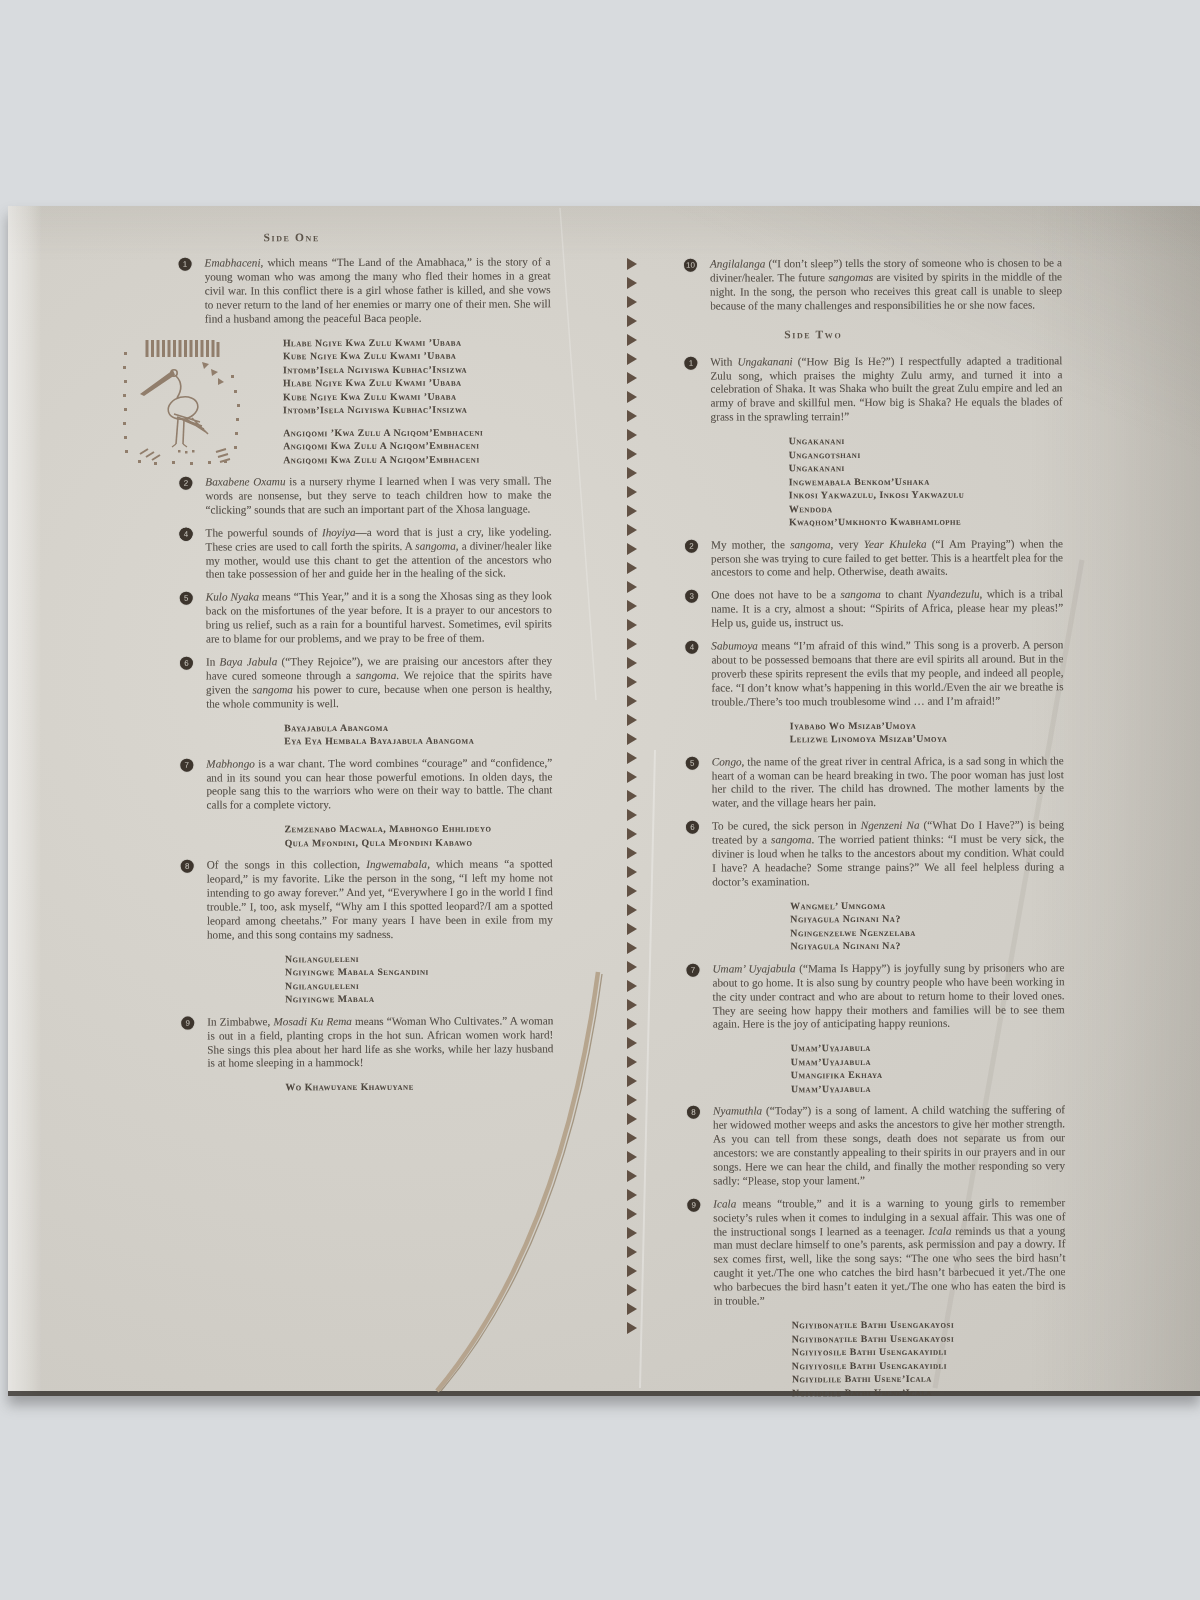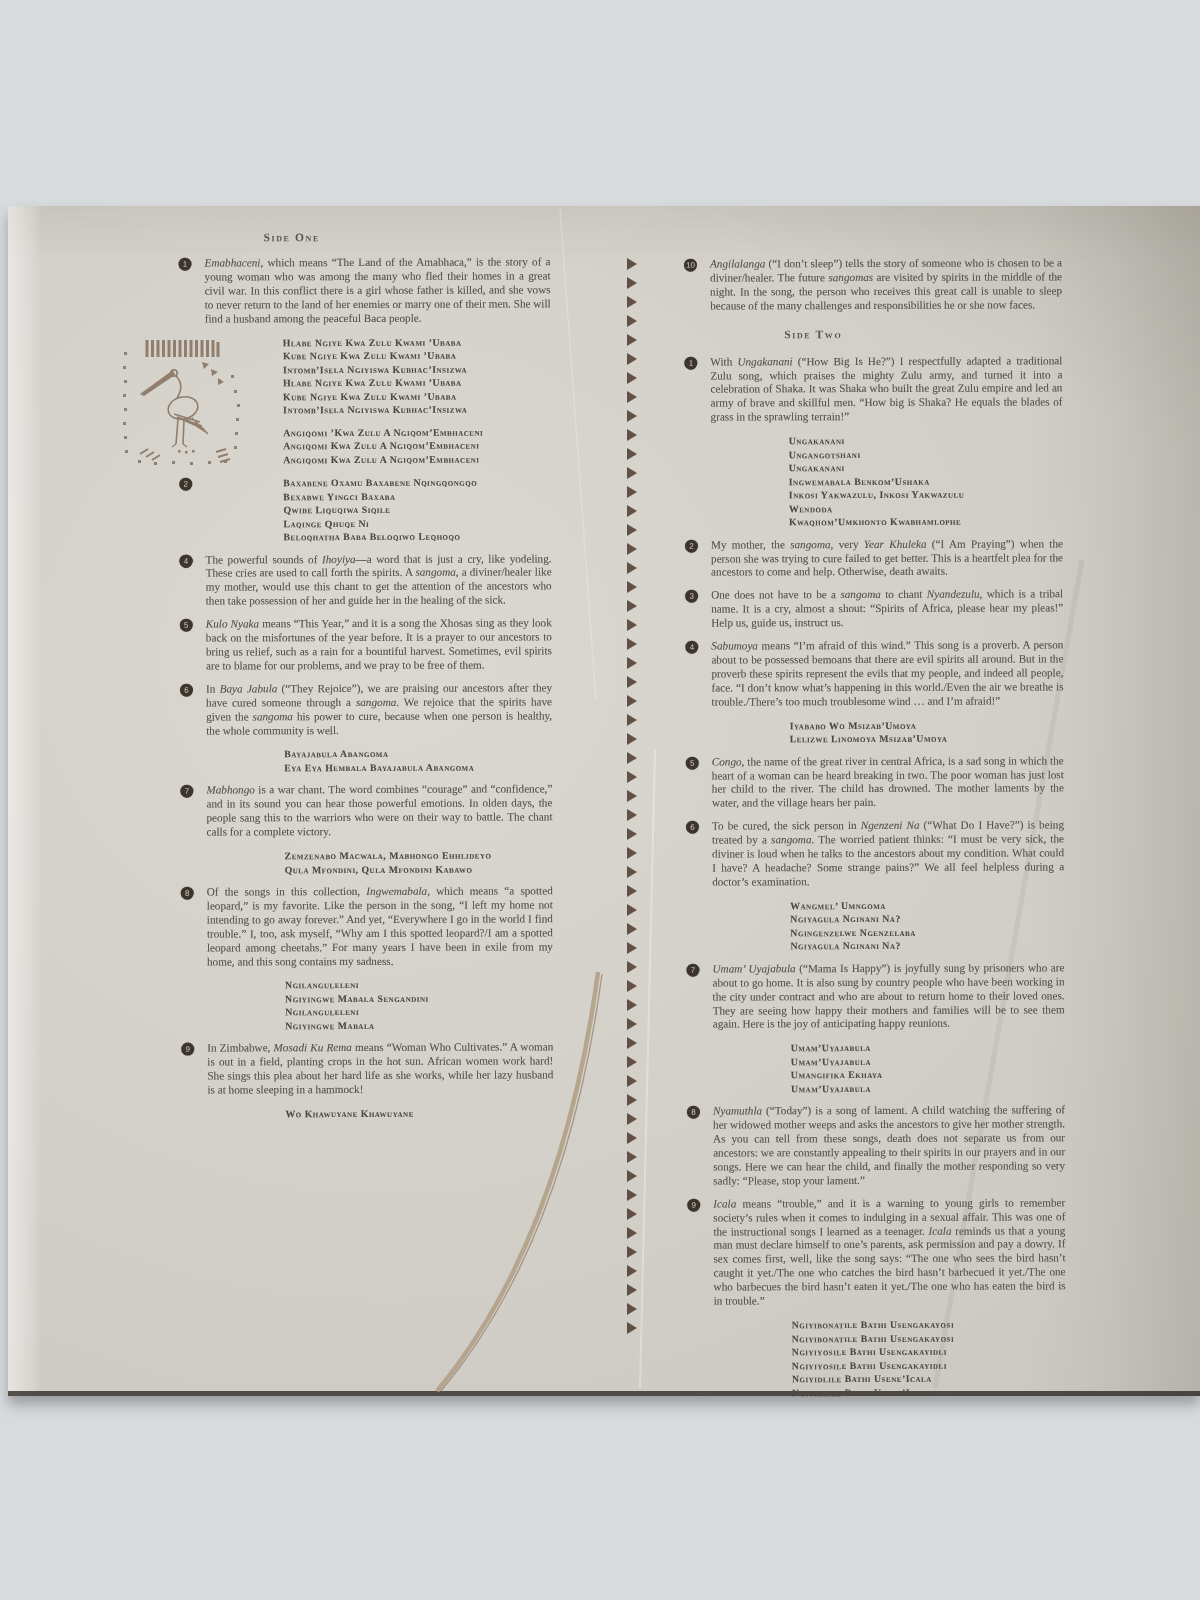--- a/index.html
+++ b/index.html
@@ -227,27 +227,21 @@
           <div class="lyric">Kube Ngiye Kwa Zulu Kwami ’Ubaba</div>
           <div class="lyric">Intomb’Isela Ngiyiswa Kubhac’Insizwa</div>
           <div class="lyric spacer"></div>
           <div class="lyric">Angiqomi ’Kwa Zulu A Ngiqom’Embhaceni</div>
           <div class="lyric">Angiqomi Kwa Zulu A Ngiqom’Embhaceni</div>
           <div class="lyric">Angiqomi Kwa Zulu A Ngiqom’Embhaceni</div>
         </div>
       </div>
       <div class="track">
         <span class="badge">2</span>
-        <div class="lyrics">
-          <div class="lyric">Baxabene Oxamu Baxabene Nqingqongqo</div>
-          <div class="lyric">Bexabwe Yingci Baxaba</div>
-          <div class="lyric">Qwibe Liquqiwa Siqile</div>
-          <div class="lyric">Laqinge Qhuqe Ni</div>
-          <div class="lyric">Beloqhatha Baba Beloqiwo Leqhoqo</div>
-        </div>
+        <p><em>Baxabene Oxamu</em><span> is a nursery rhyme I learned when I was very small. The words are nonsense, but they serve to teach children how to make the “clicking” sounds that are such an important part of the Xhosa language.</span></p>
       </div>
       <div class="track">
         <span class="badge">3</span>
       </div>
       <div class="track">
         <span class="badge">4</span>
         <p><span>The powerful sounds of </span><em>Ihoyiya</em><span>—a word that is just a cry, like yodeling. These cries are used to call forth the spirits. A </span><em>sangoma</em><span>, a diviner/healer like my mother, would use this chant to get the attention of the ancestors who then take possession of her and guide her in the healing of the sick.</span></p>
       </div>
       <div class="track">
         <span class="badge">5</span>

